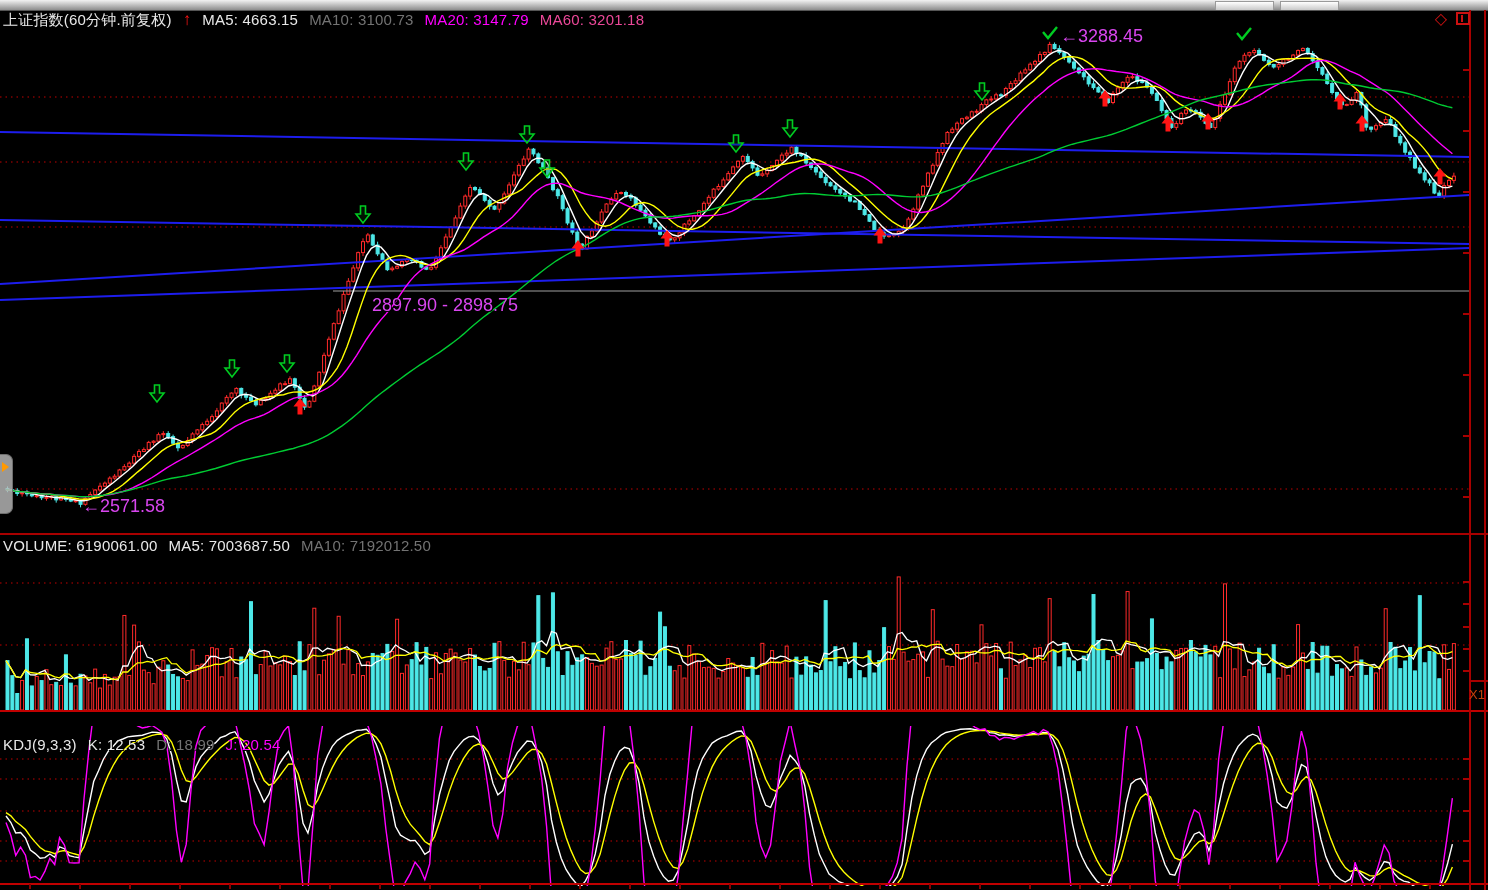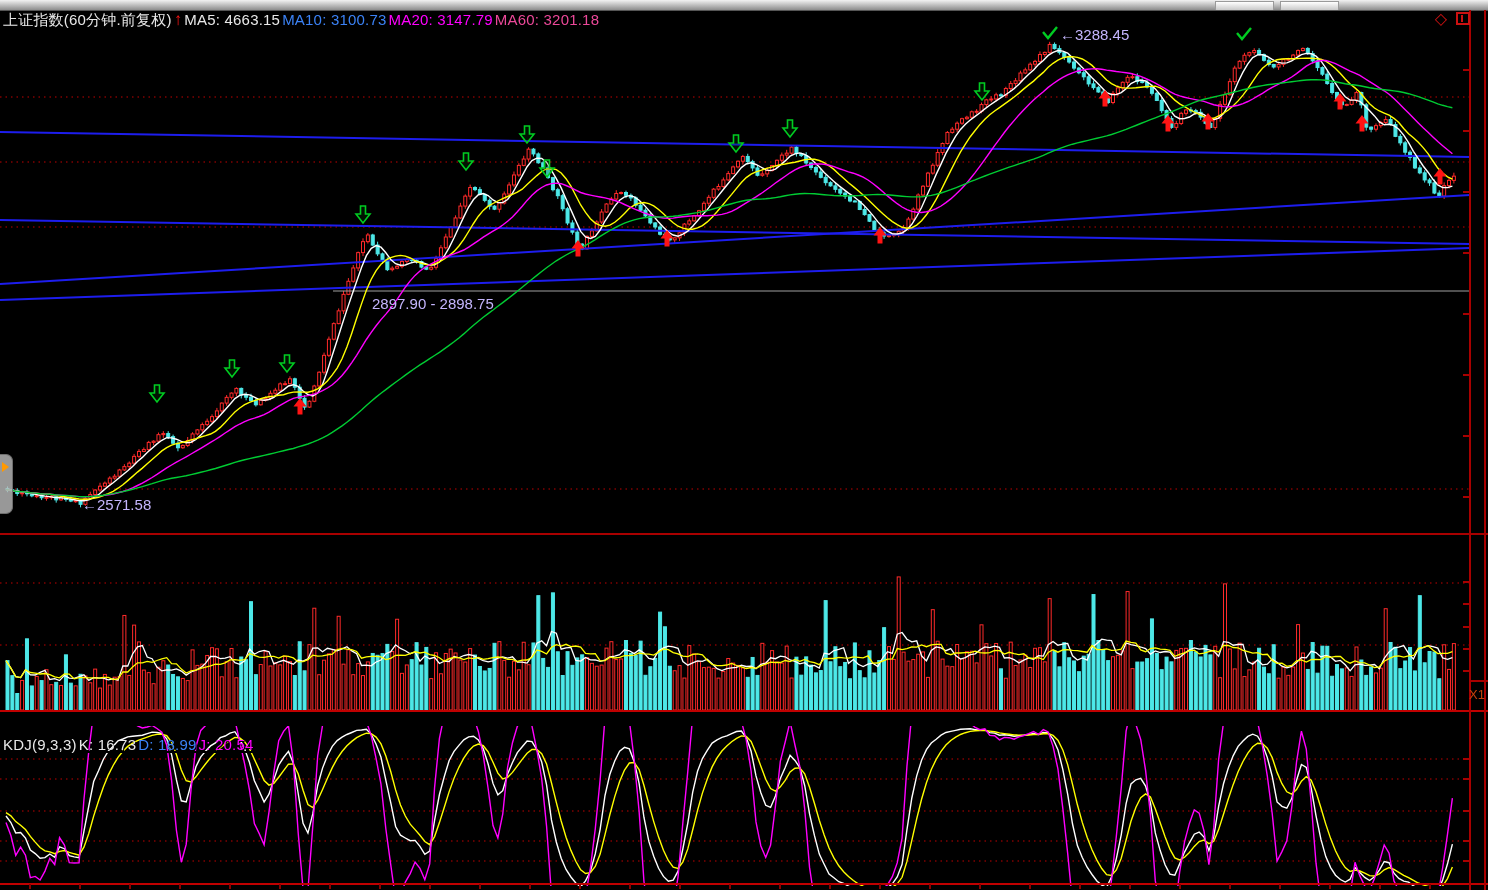--- a/index.html
+++ b/index.html
@@ -3,28 +3,28 @@
 <meta charset="utf-8">
 <style>
   html,body{margin:0;padding:0;background:#000;}
   .screen{position:relative;width:1488px;height:890px;background:#000;overflow:hidden;
           font-family:"Liberation Sans","DejaVu Sans",sans-serif;}
   .titlebar{position:absolute;left:0;top:0;width:1488px;height:10px;
             background:linear-gradient(#f2f2f2,#8d8d8d);border-bottom:1px solid #555;}
   .tabnotch{position:absolute;top:1px;height:8px;background:linear-gradient(#ffffff,#c9c9c9);
             border:1px solid #9a9a9a;border-bottom:none;}
   svg{position:absolute;left:0;top:0;}
-  .hdr{position:absolute;display:flex;gap:2px;font-size:15px;white-space:nowrap;
-       letter-spacing:.2px;z-index:5;text-shadow:1px 1px 0 #000;text-decoration:underline;}
-  .w{color:#e8e8e8}.y{color:#3b82f6}.m{color:#ff00ff}.g{color:#ec4899}
+  .hdr{position:absolute;display:flex;gap:11px;font-size:15px;white-space:nowrap;
+       letter-spacing:.2px;z-index:5;text-shadow:1px 1px 0 #000;}
+  .w{color:#e8e8e8}.y{color:#737373}.m{color:#ff00ff}.g{color:#ec4899}
   .hdr-main{left:3px;top:11px}
   .vol-hdr{left:3px;top:537px}
   .kdj-hdr{left:3px;top:736px}
   .arrow-up{color:#ff1414;font-weight:bold;font-size:17px;line-height:18px;}
-  .anno{position:absolute;color:#c4b5fd;font-size:15px;z-index:4;white-space:nowrap;
+  .anno{position:absolute;color:#d946ef;font-size:18px;z-index:4;white-space:nowrap;
         text-shadow:1px 1px 0 #000;}
   .x1{position:absolute;left:1469px;top:687px;color:#c2410c;font-size:13px;z-index:6;}
   .tr-icons{position:absolute;right:18px;top:11px;display:flex;gap:9px;align-items:center;z-index:6;}
   .diamond{color:#cc1111;font-size:16px;line-height:15px;}
   .winicon{width:14px;height:13px;border:2px solid #cc1111;position:relative;box-sizing:border-box;}
   .winicon span{position:absolute;right:2px;top:1px;bottom:1px;width:3px;border-left:2px solid #cc1111;}
   .side-tab{position:absolute;left:0;top:454px;width:12px;height:58px;z-index:6;
             background:rgba(185,185,185,.82);border:1px solid #6e6e6e;border-left:none;
             border-radius:0 7px 7px 0;}
   .side-tab i{position:absolute;left:2px;top:7px;width:0;height:0;
@@ -1069,24 +1069,29 @@
     <span class="g">MA60: 3201.18</span>
   </div>
 
   <div class="tr-icons">
     <span class="diamond">◇</span>
     <span class="winicon">
         <span></span>
       </span>
   </div>
 
+  <div class="hdr vol-hdr">
+    <span class="w">VOLUME: 6190061.00</span>
+    <span class="w">MA5: 7003687.50</span>
+    <span class="y">MA10: 7192012.50</span>
+  </div>
 
   <div class="hdr kdj-hdr">
     <span class="w">KDJ(9,3,3)</span>
-    <span class="w">K: 16.73</span>
+    <span class="w">K: 12.53</span>
     <span class="y">D: 18.99</span>
     <span class="m">J: 20.54</span>
   </div>
 
   <div class="anno" style="left:1060px;top:26px;">←3288.45</div>
   <div class="anno" style="left:82px;top:496px;">←2571.58</div>
   <div class="anno" style="left:336px;top:295px;margin-left:36px;">2897.90 - 2898.75</div>
   <div class="x1">X1</div>
 
   <div class="side-tab">

